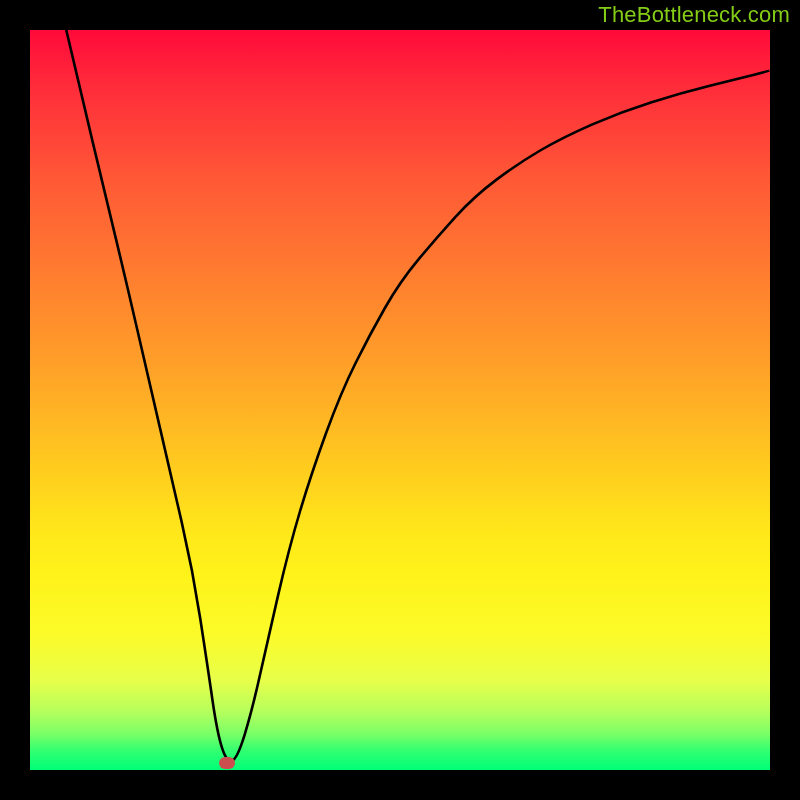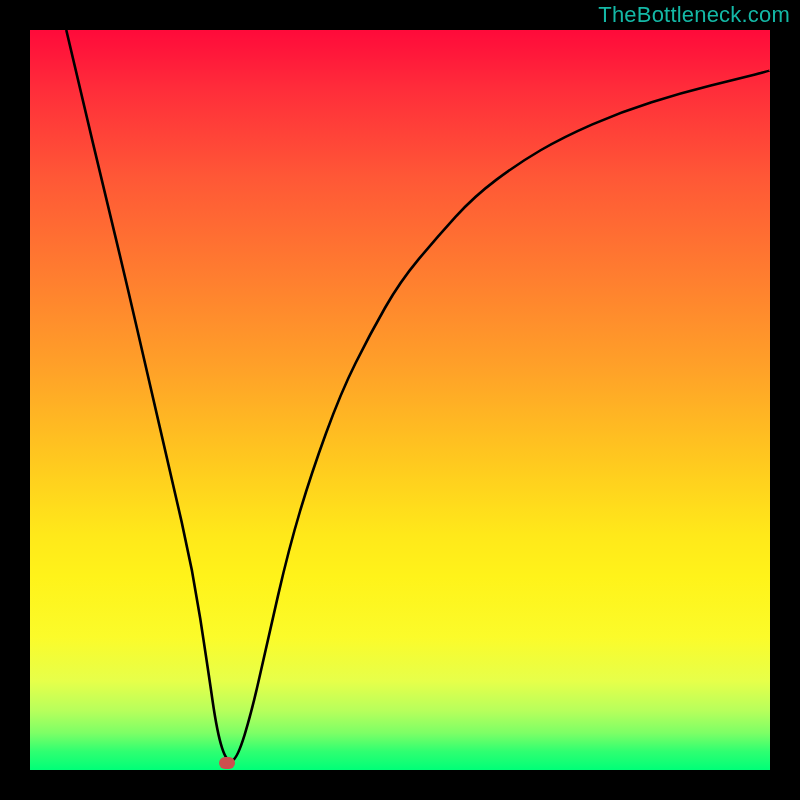--- a/index.html
+++ b/index.html
@@ -13,21 +13,21 @@
   .frame {
     width: 800px;
     height: 800px;
     background: #000;
     position: relative;
   }
   .watermark {
     position: absolute;
     top: 2px;
     right: 10px;
-    color: #14b8a6;
+    color: #84cc16;
     font-size: 22px;
     font-weight: 500;
     z-index: 10;
     letter-spacing: 0.2px;
   }
   .plot {
     position: absolute;
     left: 30px;
     top: 30px;
     width: 740px;

